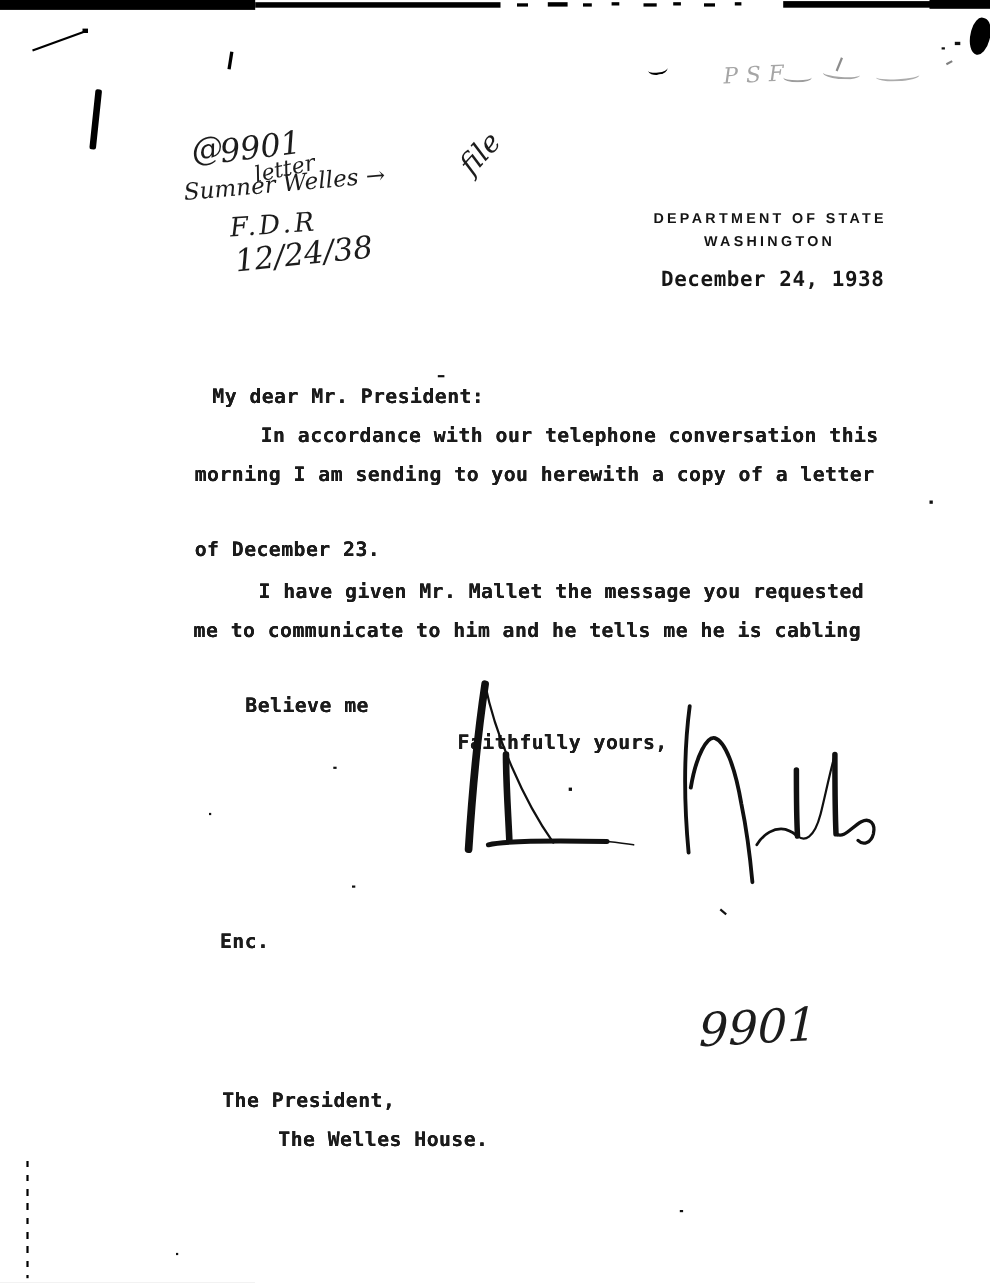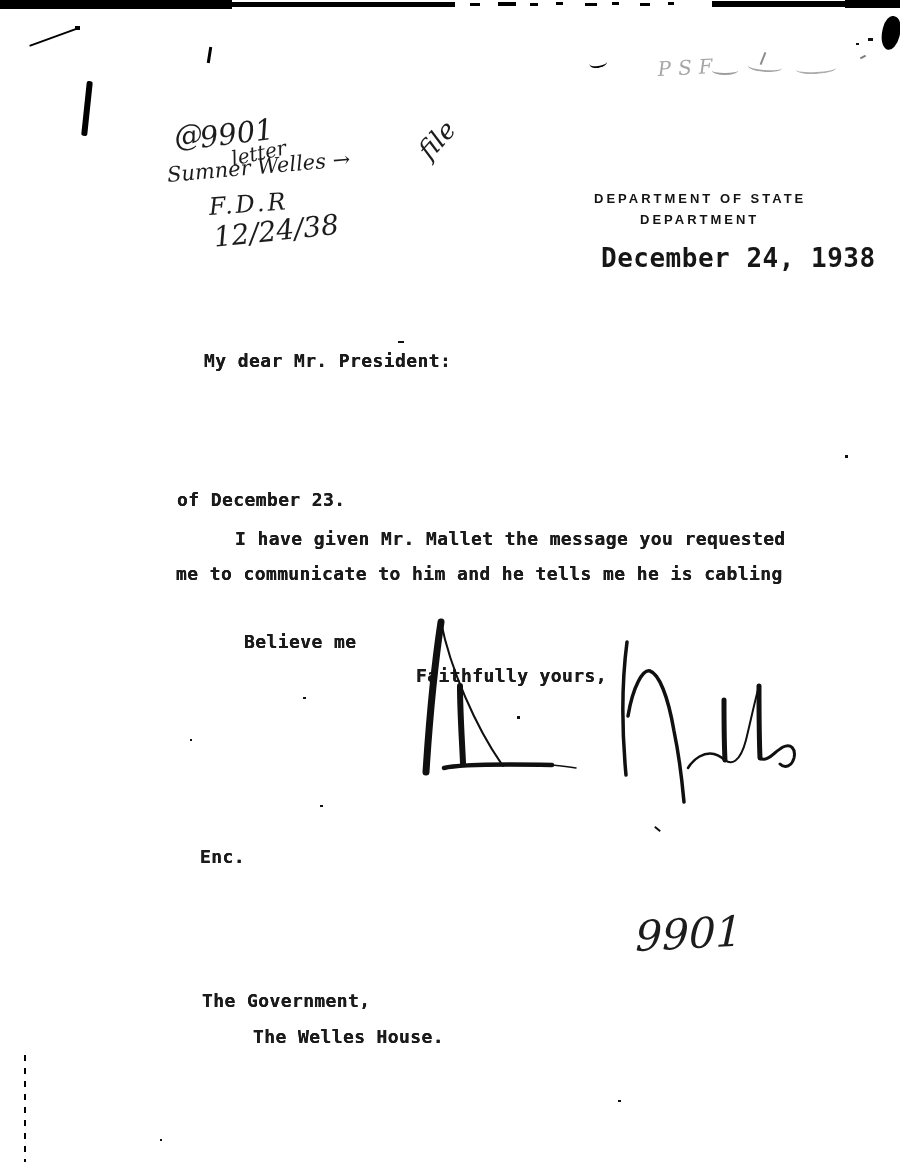--- a/index.html
+++ b/index.html
@@ -10,21 +10,21 @@
   
   .typed{
     position:absolute;color:#1b1b1b;font-size:18px;font-weight:700;
     letter-spacing:.4px;white-space:pre;text-shadow:0 0 .5px #000;
   }
   
   .lh{
     position:absolute;color:#141414;font-family:"Liberation Sans","DejaVu Sans",sans-serif;
     font-weight:700;font-size:13px;letter-spacing:3px;white-space:pre;
   }
-  .date{position:absolute;color:#161616;font-size:26px;font-weight:700;letter-spacing:.5px;white-space:pre;}
+  .date{position:absolute;color:#161616;font-size:19px;font-weight:700;letter-spacing:.5px;white-space:pre;}
   
   .hw{
     position:absolute;color:#1c1c1c;font-family:"DejaVu Serif","Liberation Serif",serif;
     font-style:italic;white-space:pre;transform-origin:left top;
   }
   
   .pencil{color:rgba(40,40,40,.42);}
   
   .art{position:absolute;background:#000;}
   .speck{position:absolute;background:#111;}
@@ -75,49 +75,51 @@
   <div class="speck" style="left:303px;top:697px;width:3px;height:2px;"></div>
   <div class="speck" style="left:320px;top:805px;width:3px;height:2px;"></div>
   <div class="speck" style="left:190px;top:739px;width:2px;height:2px;"></div>
   <div class="speck" style="left:654px;top:828px;width:7px;height:2px;transform:rotate(40deg);"></div>
   <div class="speck" style="left:618px;top:1100px;width:3px;height:2px;"></div>
   <div class="speck" style="left:160px;top:1139px;width:2px;height:2px;"></div>
 
   <div class="dashv" style="left:24px;top:1055px;height:107px;"></div>
 
   <div class="lh" style="left:594px;top:191px;text-align:right;">DEPARTMENT OF STATE</div>
-  <div class="lh" style="left:640px;top:212px;">DEPARTMENT</div>
+  <div class="lh" style="left:640px;top:212px;">WASHINGTON</div>
   <div class="date" style="left:601px;top:243px;">December 24, 1938</div>
 
   <div class="hw" style="left:171px;top:121px;font-size:29px;transform:rotate(-10deg);">@</div>
   <div class="hw" style="left:198px;top:121px;font-size:29px;transform:rotate(-7deg);">9901</div>
   <div class="hw" style="left:229px;top:147px;font-size:20px;transform:rotate(-12deg);">letter</div>
   <div class="hw" style="left:166px;top:163px;font-size:21px;transform:rotate(-5deg);">Sumner Welles →</div>
   <div class="hw" style="left:208px;top:193px;font-size:24px;letter-spacing:3px;transform:rotate(-4deg);">F.D.R</div>
   <div class="hw" style="left:212px;top:221px;font-size:28px;transform:rotate(-6deg);">12/24/38</div>
 
   <div class="hw" style="left:412px;top:145px;font-size:26px;transform:rotate(-48deg);">file</div>
 
   <div class="hw pencil" style="left:657px;top:57px;font-size:20px;letter-spacing:7px;transform:rotate(-3deg);">PSF</div>
 
   <div class="hw" style="left:636px;top:912px;font-size:42px;font-weight:400;transform:rotate(-3deg) skewX(-4deg);">9901</div>
 
-  <div class="typed" style="left:193px;top:350px;margin-left:11px;">My dear Mr. President:</div>
+  <div class="typed" style="left:193px;top:350px;">My dear Mr. President:</div>
 
+  <div class="typed" style="left:237px;top:386px;">In accordance with our telephone conversation this</div>
+  <div class="typed" style="left:177px;top:421px;">morning I am sending to you herewith a copy of a letter</div>
   <div class="typed" style="left:177px;top:489px;">of December 23.</div>
 
   <div class="typed" style="left:176px;top:563px;">me to communicate to him and he tells me he is cabling</div>
   <div class="typed" style="left:235px;top:528px;">I have given Mr. Mallet the message you requested</div>
 
-  <div class="typed" style="left:244px;top:631px;">Believe me</div>
+  <div class="typed" style="left:223px;top:631px;">Believe me</div>
   <div class="typed" style="left:416px;top:665px;">Faithfully yours,</div>
 
   <div class="typed" style="left:200px;top:846px;">Enc.</div>
 
-  <div class="typed" style="left:202px;top:990px;">The Government,</div>
+  <div class="typed" style="left:202px;top:990px;">The President,</div>
   <div class="typed" style="left:253px;top:1026px;">The Welles House.</div>
 
   <svg class="sig" width="440" height="220" viewBox="0 0 440 220" fill="none" stroke="#101010" stroke-linecap="round" stroke-linejoin="round">
 
     <path d="M26,172 C29,125 35,62 41,22" stroke-width="7"></path>
     <path d="M41,22 C50,68 76,128 103,166" stroke-width="2"></path>
     <path d="M60,86 C60,112 62,140 63,163" stroke-width="6"></path>
     <path d="M44,168 C60,164 100,164 152,165" stroke-width="4.5"></path>
     <path d="M152,165 C162,166 170,167 176,168" stroke-width="1.5"></path>
 

